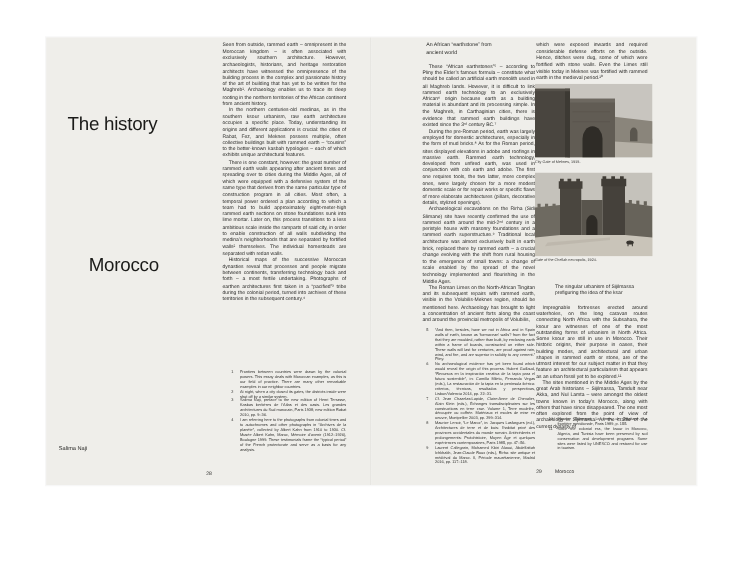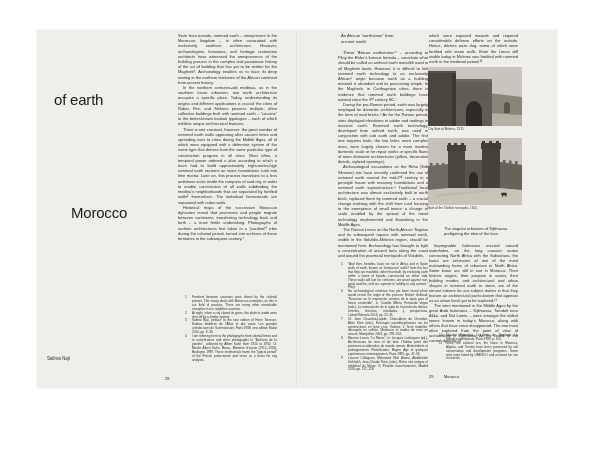--- a/index.html
+++ b/index.html
@@ -27,21 +27,21 @@
   .figure svg{display:block;}
 </style>
 </head>
 <body>
 
 <div class="canvas">
   <div class="spread">
 
     <div>
       <div class="abs title" style="left:17px;top:7px;">
-        <div>of earth</div>
+        <div>The history</div>
       </div>
       <div class="abs title" style="left:34px;top:170px;">Morocco</div>
 
       <div class="abs body-col" style="left:141px;top:3px;width:99px;">
         <p class="p">Seen from outside, rammed earth – omnipresent in the Moroccan kingdom – is often associated with exclusively southern architecture. However, archaeologists, historians, and heritage restoration architects have witnessed the omnipresence of the building process in the complex and passionate history of the art of building that has yet to be written for the Maghreb¹. Archaeology enables us to trace its deep rooting in the northern territories of the African continent from ancient history.</p>
         <p class="p ind">In the northern centuries-old medinas, as in the southern ksour urbanism, raw earth architecture occupies a specific place. Today, understanding its origins and different applications is crucial: the cities of Rabat, Fez, and Meknes possess multiple, often collective buildings built with rammed earth – “cousins” to the better-known kasbah typologies – each of which exhibits unique architectural features.</p>
         <p class="p ind">There is one constant, however: the great number of rammed earth walls appearing after ancient times and spreading over to cities during the Middle Ages, all of which were equipped with a defensive system of the same type that derives from the same particular type of construction program in all cities. Most often, a temporal power ordered a plan according to which a team had to build approximately eight-meter-high rammed earth sections on stone foundations sunk into lime mortar. Later on, this process transitions to a less ambitious scale inside the ramparts of said city, in order to enable construction of all walls subdividing the medina’s neighborhoods that are separated by fortified walls² themselves. The individual homesteads are separated with redan walls.</p>
         <p class="p ind">Historical maps of the successive Moroccan dynasties reveal that processes and people migrate between continents, transferring technology back and forth – a most fertile undertaking. Photographs of earthen architectures first taken in a “pacified”³ tribe during the colonial period, turned into archives of these territories in the subsequent century.⁴</p>
       </div>
 

